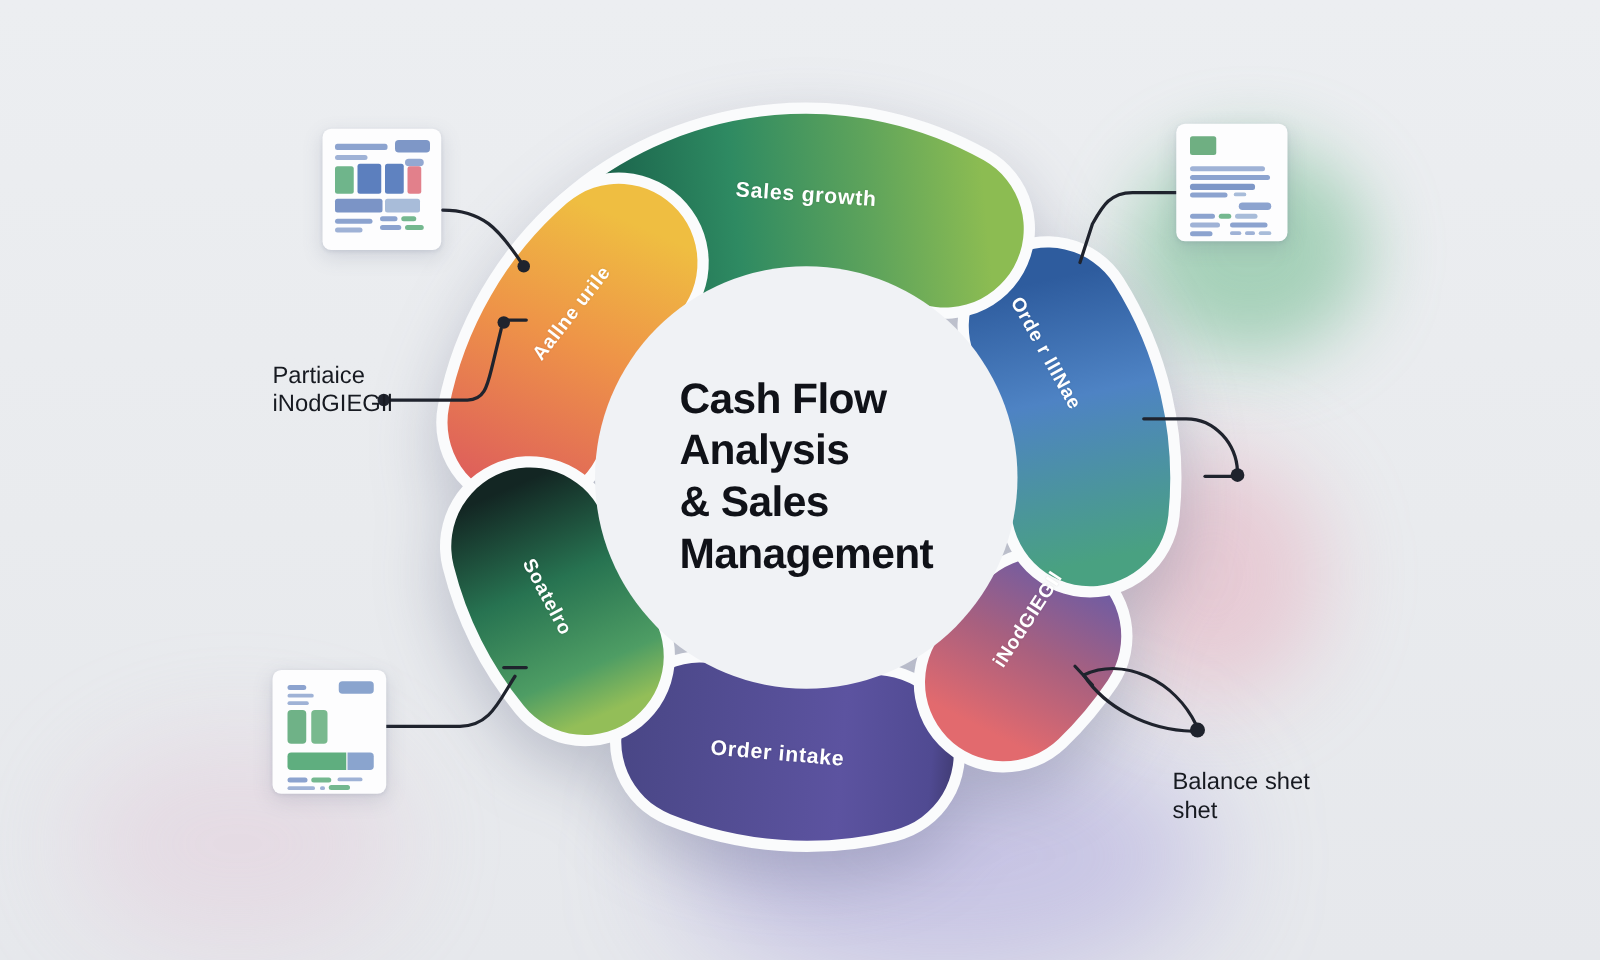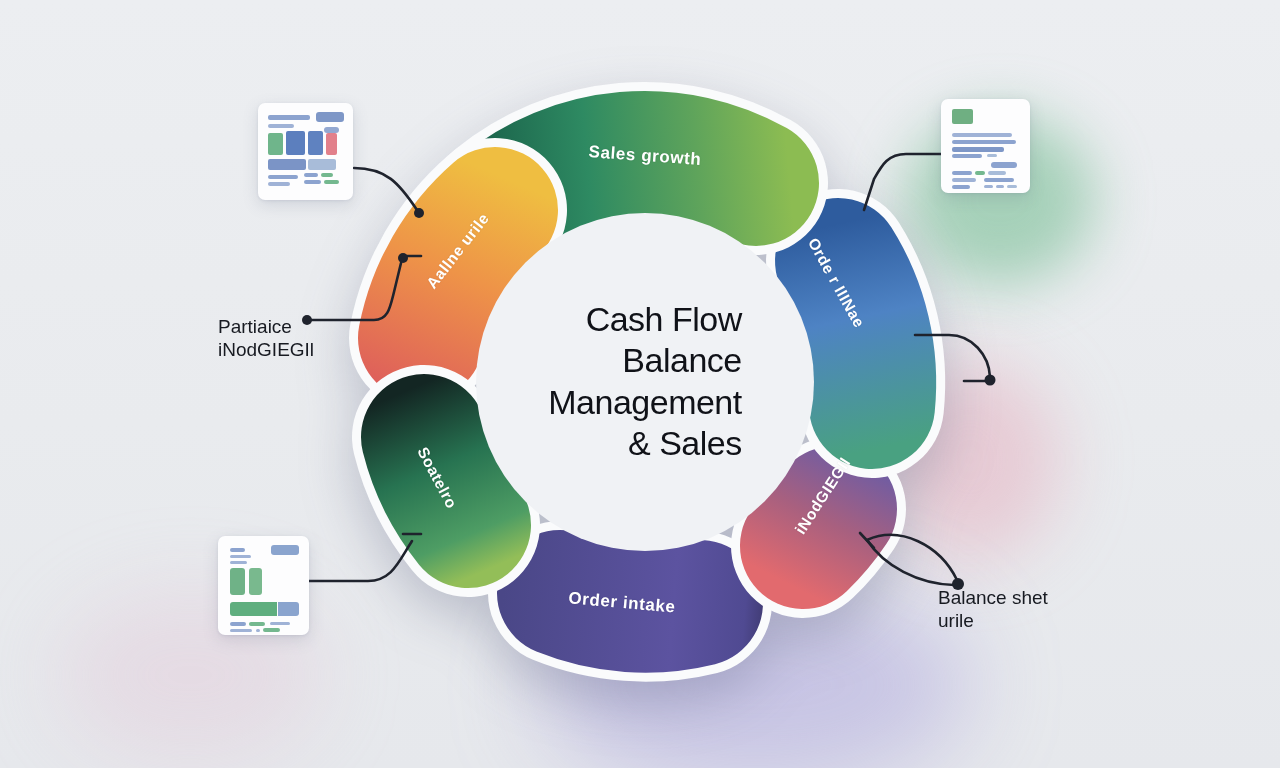--- a/index.html
+++ b/index.html
@@ -10,21 +10,21 @@
   .glow-green{left:905px;top:115px;width:190px;height:170px;background:rgba(110,185,140,.55);filter:blur(28px);}
   .glow-pink{left:880px;top:360px;width:180px;height:200px;background:rgba(228,160,178,.42);filter:blur(34px);}
   .glow-purple{left:540px;top:580px;width:430px;height:210px;background:rgba(150,140,215,.38);filter:blur(46px);}
   .glow-rose{left:60px;top:590px;width:260px;height:170px;background:rgba(225,190,210,.30);filter:blur(40px);}
   svg.ring{position:absolute;left:0;top:0;}
   .ring-wrap{filter:drop-shadow(0 20px 26px rgba(70,75,110,.28));}
   .seg-label{position:absolute;color:#fff;font-weight:700;font-size:15.5px;letter-spacing:.6px;
              white-space:nowrap;transform:translate(-50%,-50%) rotate(var(--rot,0deg));
              text-shadow:0 0 2px rgba(0,0,0,.12);}
   .center-title{position:absolute;left:645px;top:382px;transform:translate(-50%,-50%);
-                text-align:right;color:#101218;font-weight:400;font-size:34px;line-height:1.22;
+                text-align:left;color:#101218;font-weight:700;font-size:34px;line-height:1.22;
                 letter-spacing:-.5px;white-space:nowrap;}
   .callout{position:absolute;color:#171a21;font-size:19px;font-weight:500;line-height:1.22;white-space:nowrap;}
   .card{position:absolute;background:#FDFDFE;border-radius:7px;
         box-shadow:0 5px 16px rgba(90,100,130,.18),0 1px 3px rgba(90,100,130,.12);}
   .shp{position:absolute;border-radius:2px;}
   .connectors{position:absolute;left:0;top:0;}
 </style>
 </head>
 <body>
 
@@ -126,32 +126,32 @@
 
   <div class="seg-label" style="left:645px;top:156px;--rot:4deg;font-size:17px">Sales growth</div>
   <div class="seg-label" style="left:458px;top:251px;--rot:-52deg">Aallne urile</div>
   <div class="seg-label" style="left:836px;top:283px;--rot:61deg">Orde r IIINae</div>
   <div class="seg-label" style="left:823px;top:496px;--rot:-57deg">iNodGIEGIl</div>
   <div class="seg-label" style="left:437px;top:478px;--rot:62deg">Soatelro</div>
   <div class="seg-label" style="left:622px;top:603px;--rot:5deg;font-size:17px">Order intake</div>
 
   <div class="center-title">
     <div>Cash Flow</div>
-    <div>Balance</div>
+    <div>Analysis</div>
+    <div>&amp; Sales</div>
     <div>Management</div>
-    <div>&amp; Sales</div>
-  </div>
-
-  <div class="callout" style="left:218px;top:315px">
+  </div>
+
+  <div class="callout" style="left:218px;top:289px">
     <div>Partiaice</div>
     <div>iNodGIEGIl</div>
   </div>
-  <div class="callout" style="left:938px;top:586px">
+  <div class="callout" style="left:938px;top:614px">
     <div>Balance shet</div>
-    <div>urile</div>
+    <div>shet</div>
   </div>
 
   <div class="card" style="left:258px;top:103px;width:95px;height:97px">
     <div class="shp" style="left:10px;top:12px;width:42px;height:5px;background:#8CA3CF"></div>
     <div class="shp" style="left:10px;top:21px;width:26px;height:4px;background:#9FB2D6"></div>
     <div class="shp" style="left:58px;top:9px;width:28px;height:10px;background:#7E97C7;border-radius:3px"></div>
     <div class="shp" style="left:66px;top:24px;width:15px;height:6px;background:#93A8D1;border-radius:3px"></div>
     <div class="shp" style="left:10px;top:30px;width:15px;height:22px;background:#6FB58B"></div>
     <div class="shp" style="left:28px;top:28px;width:19px;height:24px;background:#5C7FBE"></div>
     <div class="shp" style="left:50px;top:28px;width:15px;height:24px;background:#5F82C0"></div>

